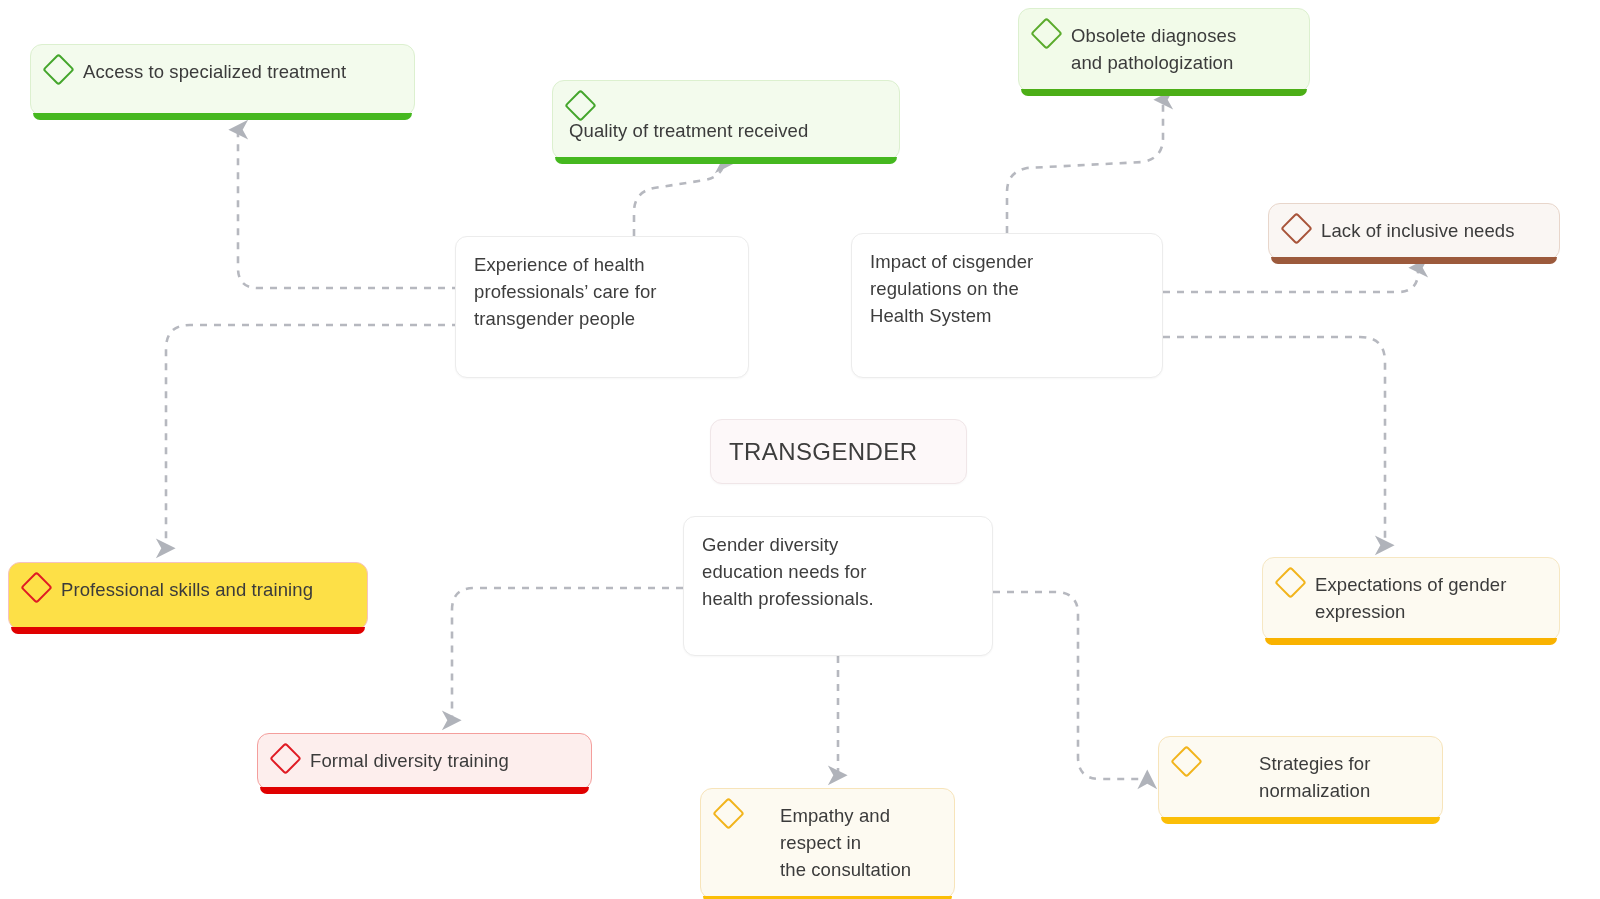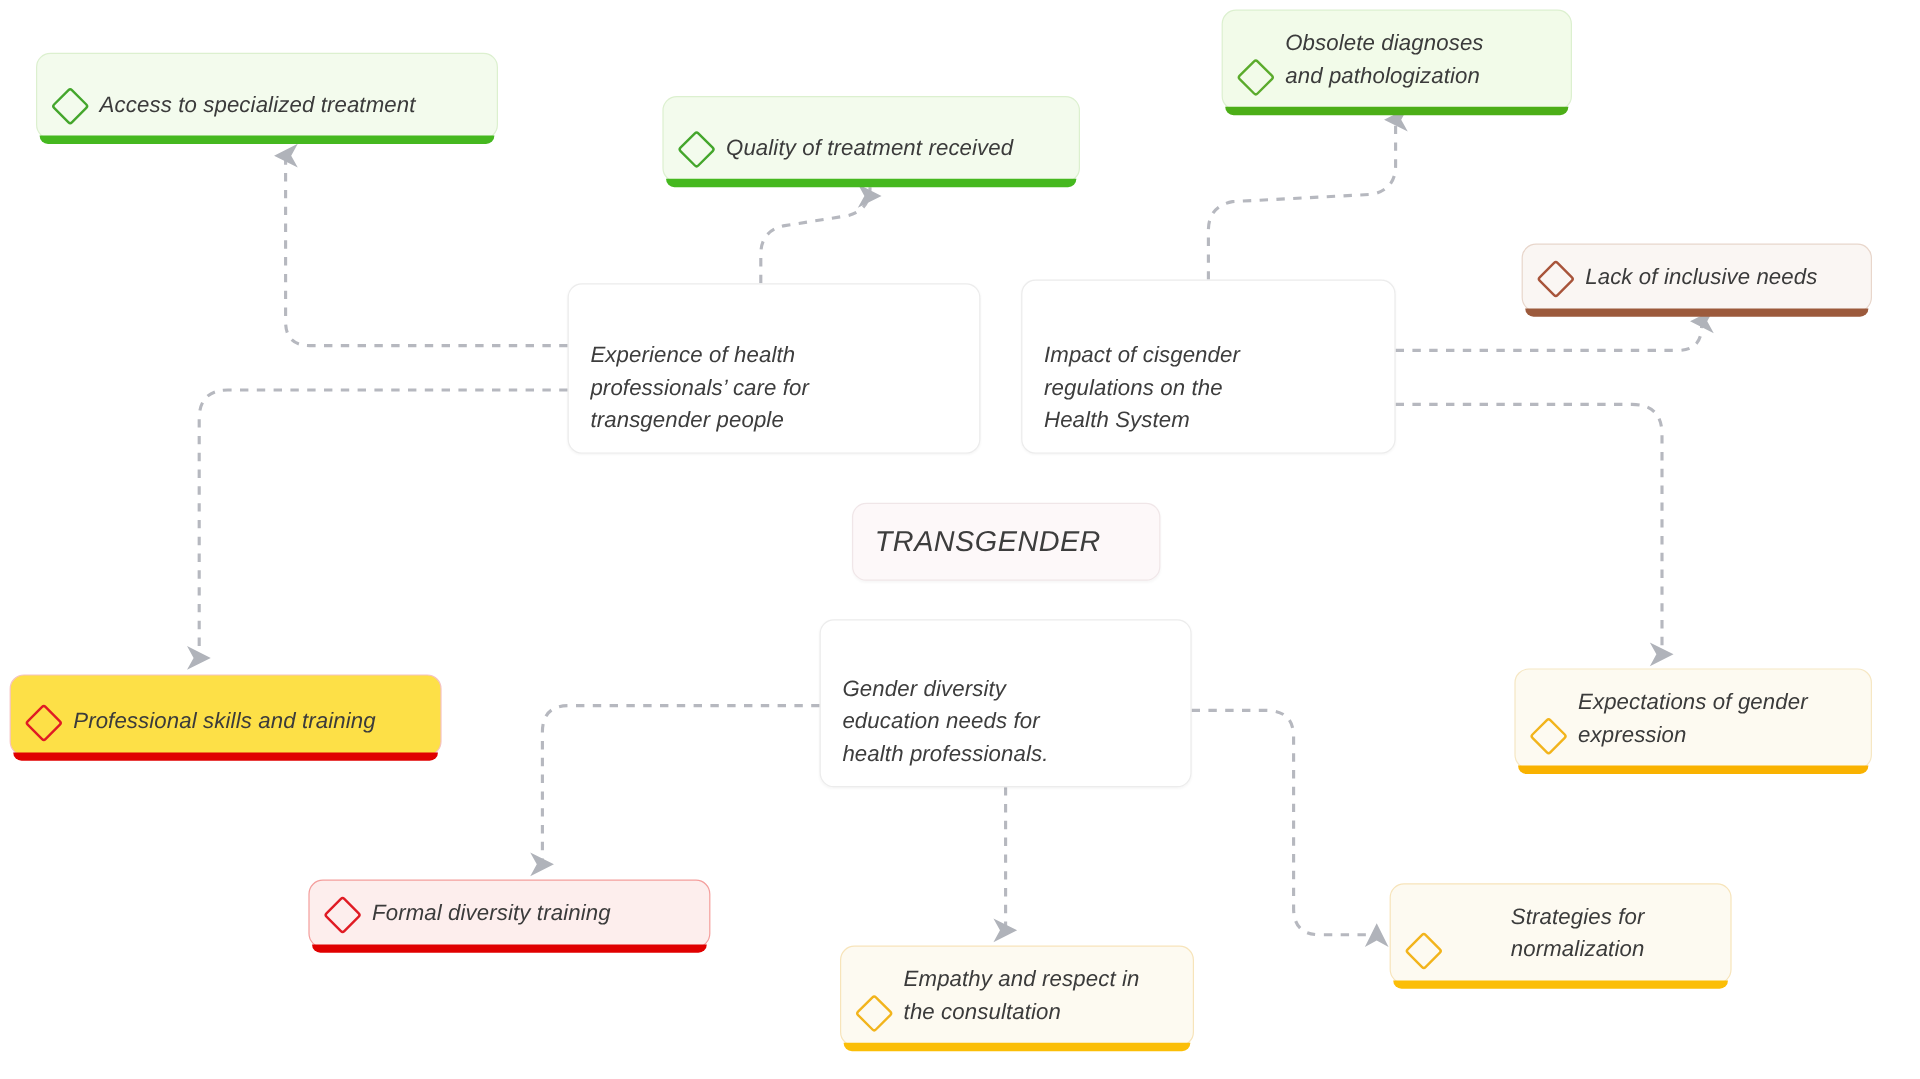--- a/index.html
+++ b/index.html
@@ -18,24 +18,23 @@
     position:absolute;left:0;top:0;width:1600px;height:899px;
     pointer-events:none;
   }
 
   
   .node{
     position:absolute;
     box-sizing:border-box;
     border-radius:12px;
     display:flex;
-    align-items:flex-end;
+    align-items:flex-start;
     padding:14px 18px;
     background:#ffffff;
-    font-style:italic;
   }
   .node .label{
     font-size:18.5px;
     line-height:1.46;
     color:#3b3b3b;
     letter-spacing:.1px;
     white-space:pre-line;
   }
 
   
@@ -105,21 +104,21 @@
       <path d="M1163,337 L1360,337 Q1385,337 1385,362 L1385,545" marker-end="url(#arrow)"></path>
 
       <path d="M683,588 L474,588 Q452,588 452,610 L452,720" marker-end="url(#arrow)"></path>
 
       <path d="M838,656 L838,775" marker-end="url(#arrow)"></path>
 
       <path d="M993,592 L1055,592 Q1078,592 1078,614 L1078,757 Q1078,779 1100,779 L1147,779" marker-end="url(#arrow)"></path>
     </g>
   </svg>
 
-  <div class="node plain" style="left: 473px; top: 236px; width: 344px; min-height: 142px;">
+  <div class="node plain" style="left: 455px; top: 236px; width: 294px; min-height: 142px;">
     <div class="label">Experience of health
 professionals’ care for
 transgender people</div>
   </div>
 
   <div class="node plain" style="left: 851px; top: 233px; width: 312px; min-height: 145px;">
     <div class="label">Impact of cisgender
 regulations on the
 Health System</div>
   </div>
@@ -133,21 +132,21 @@
   <div class="node root" style="left: 710px; top: 419px; width: 257px; min-height: 57px;">
     <div class="label">TRANSGENDER</div>
   </div>
 
   <div id="leaf-container">
       <div class="node leaf" style="background: rgb(243, 251, 237); border-color: rgb(220, 240, 207); left: 30px; top: 44px; width: 385px; min-height: 72px;">
         <span class="dia" style="color: rgb(68, 166, 44);"></span>
         <span class="label">Access to specialized treatment</span>
         <span class="bar" style="background: rgb(69, 184, 31);"></span>
       </div>
-      <div class="node leaf" style="background: rgb(243, 251, 237); border-color: rgb(220, 240, 207); left: 552px; top: 80px; width: 348px; min-height: 72px;">
+      <div class="node leaf" style="background: rgb(243, 251, 237); border-color: rgb(220, 240, 207); left: 552px; top: 80px; width: 348px; min-height: 72px; flex-direction: column;">
         <span class="dia" style="color: rgb(68, 166, 44);"></span>
         <span class="label">Quality of treatment received</span>
         <span class="bar" style="background: rgb(69, 184, 31);"></span>
       </div>
       <div class="node leaf" style="background: rgb(242, 251, 233); border-color: rgb(220, 240, 207); left: 1018px; top: 8px; width: 292px; min-height: 84px;">
         <span class="dia" style="color: rgb(91, 171, 44);"></span>
         <span class="label">Obsolete diagnoses
 and pathologization</span>
         <span class="bar" style="background: rgb(76, 174, 23);"></span>
       </div>
@@ -165,21 +164,21 @@
       <div class="node leaf" style="background: #fde047; border-color: rgb(246, 194, 192); left: 8px; top: 562px; width: 360px; min-height: 68px;">
         <span class="dia" style="color: rgb(224, 27, 36);"></span>
         <span class="label">Professional skills and training</span>
         <span class="bar" style="background: rgb(224, 0, 0);"></span>
       </div>
       <div class="node leaf" style="background: rgb(253, 238, 237); border-color: rgb(244, 158, 156); left: 257px; top: 733px; width: 335px; min-height: 57px;">
         <span class="dia" style="color: rgb(224, 27, 36);"></span>
         <span class="label">Formal diversity training</span>
         <span class="bar" style="background: rgb(224, 0, 0);"></span>
       </div>
-      <div class="node leaf" style="background: rgb(253, 250, 241); border-color: rgb(247, 228, 186); left: 700px; top: 788px; width: 295px; min-height: 84px;">
+      <div class="node leaf" style="background: rgb(253, 250, 241); border-color: rgb(247, 228, 186); left: 700px; top: 788px; width: 255px; min-height: 84px; gap: 27px;">
         <span class="dia" style="color: rgb(242, 180, 28);"></span>
         <span class="label">Empathy and respect in
 the consultation</span>
         <span class="bar" style="background: rgb(251, 190, 7);"></span>
       </div>
       <div class="node leaf" style="background: rgb(253, 250, 241); border-color: rgb(247, 228, 186); left: 1158px; top: 736px; width: 285px; min-height: 84px; gap: 48px;">
         <span class="dia" style="color: rgb(242, 180, 28);"></span>
         <span class="label">Strategies for
 normalization</span>
         <span class="bar" style="background: rgb(251, 190, 7);"></span>

